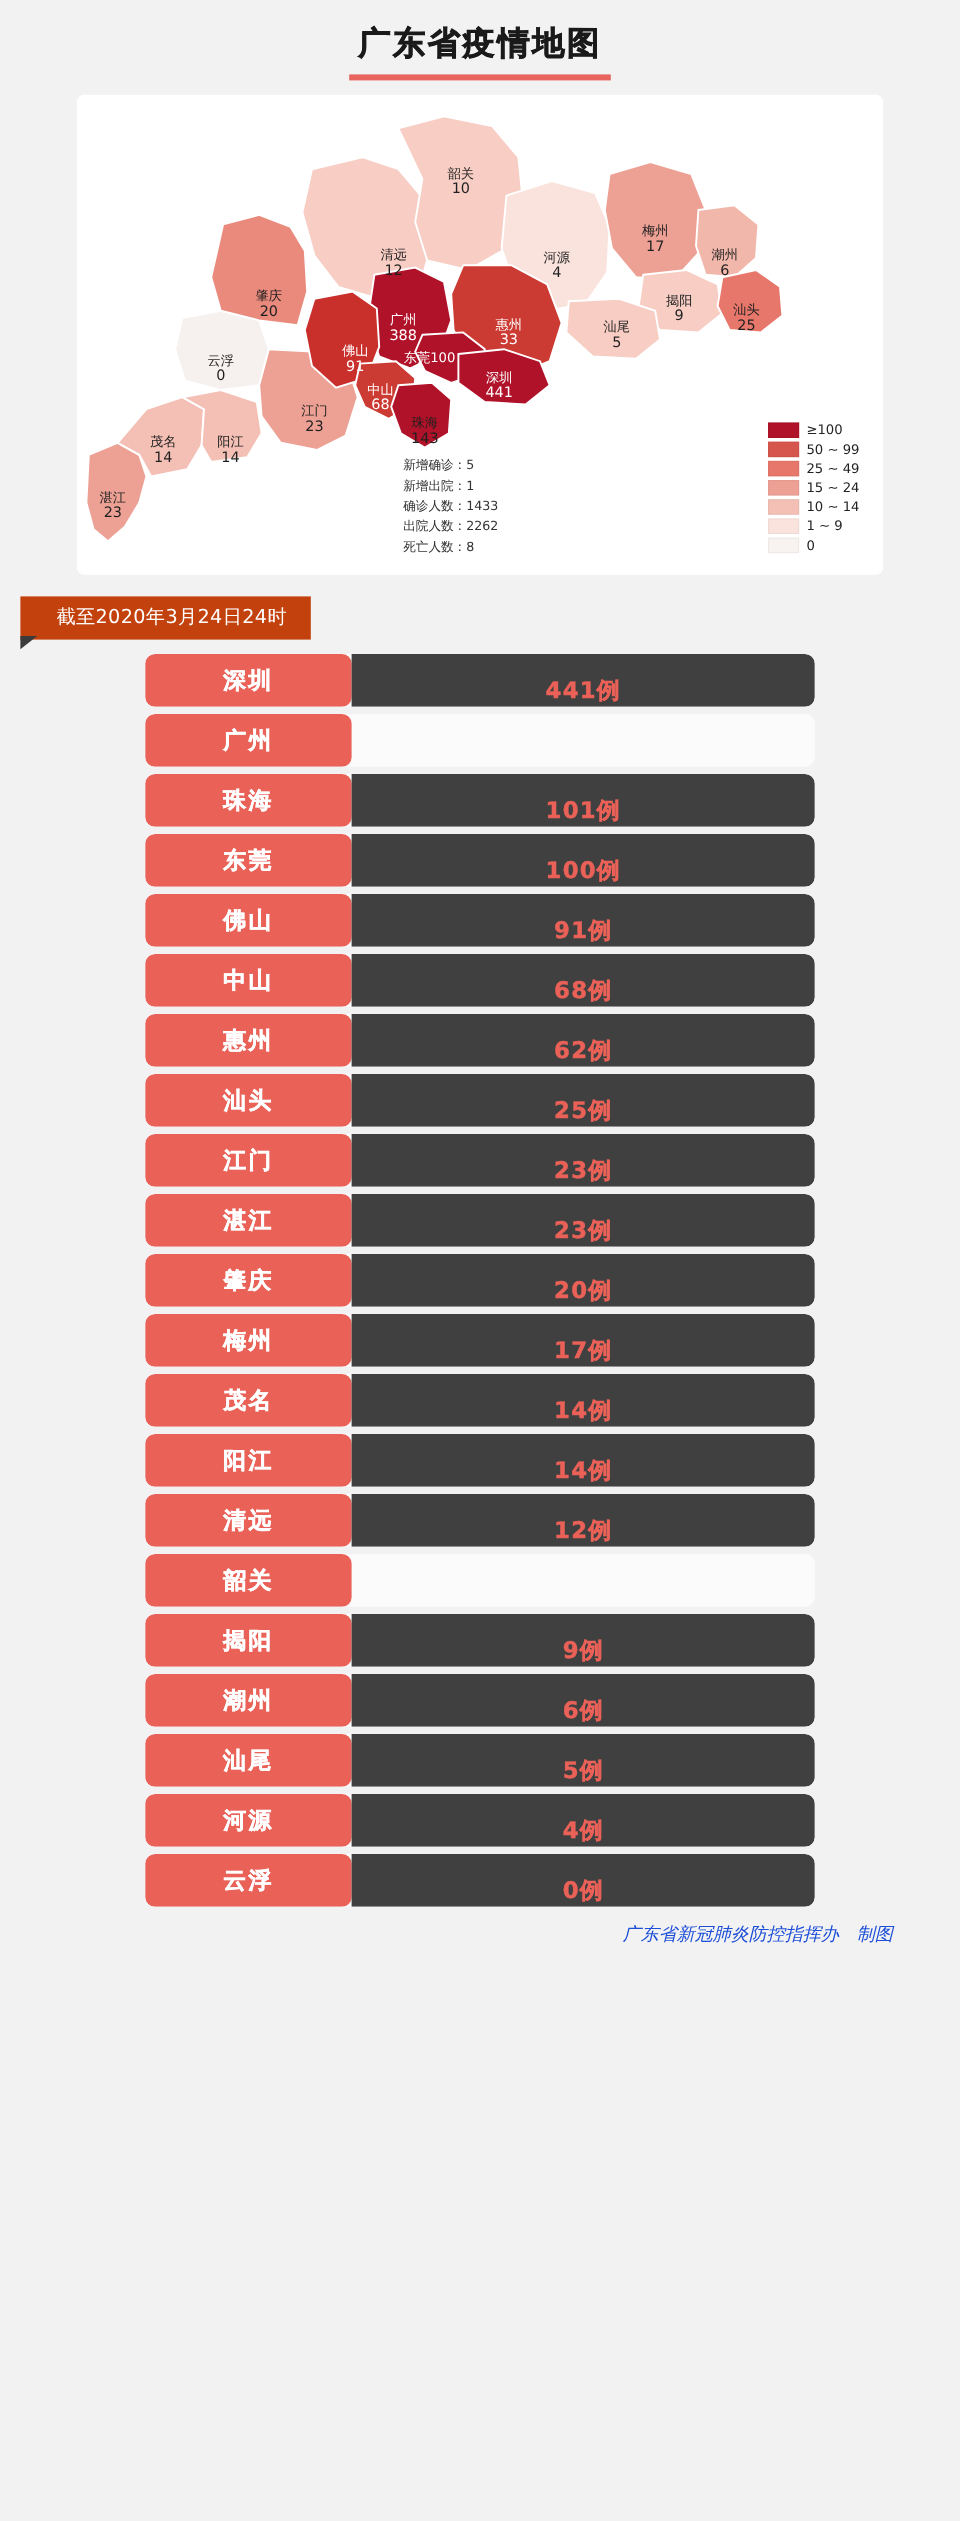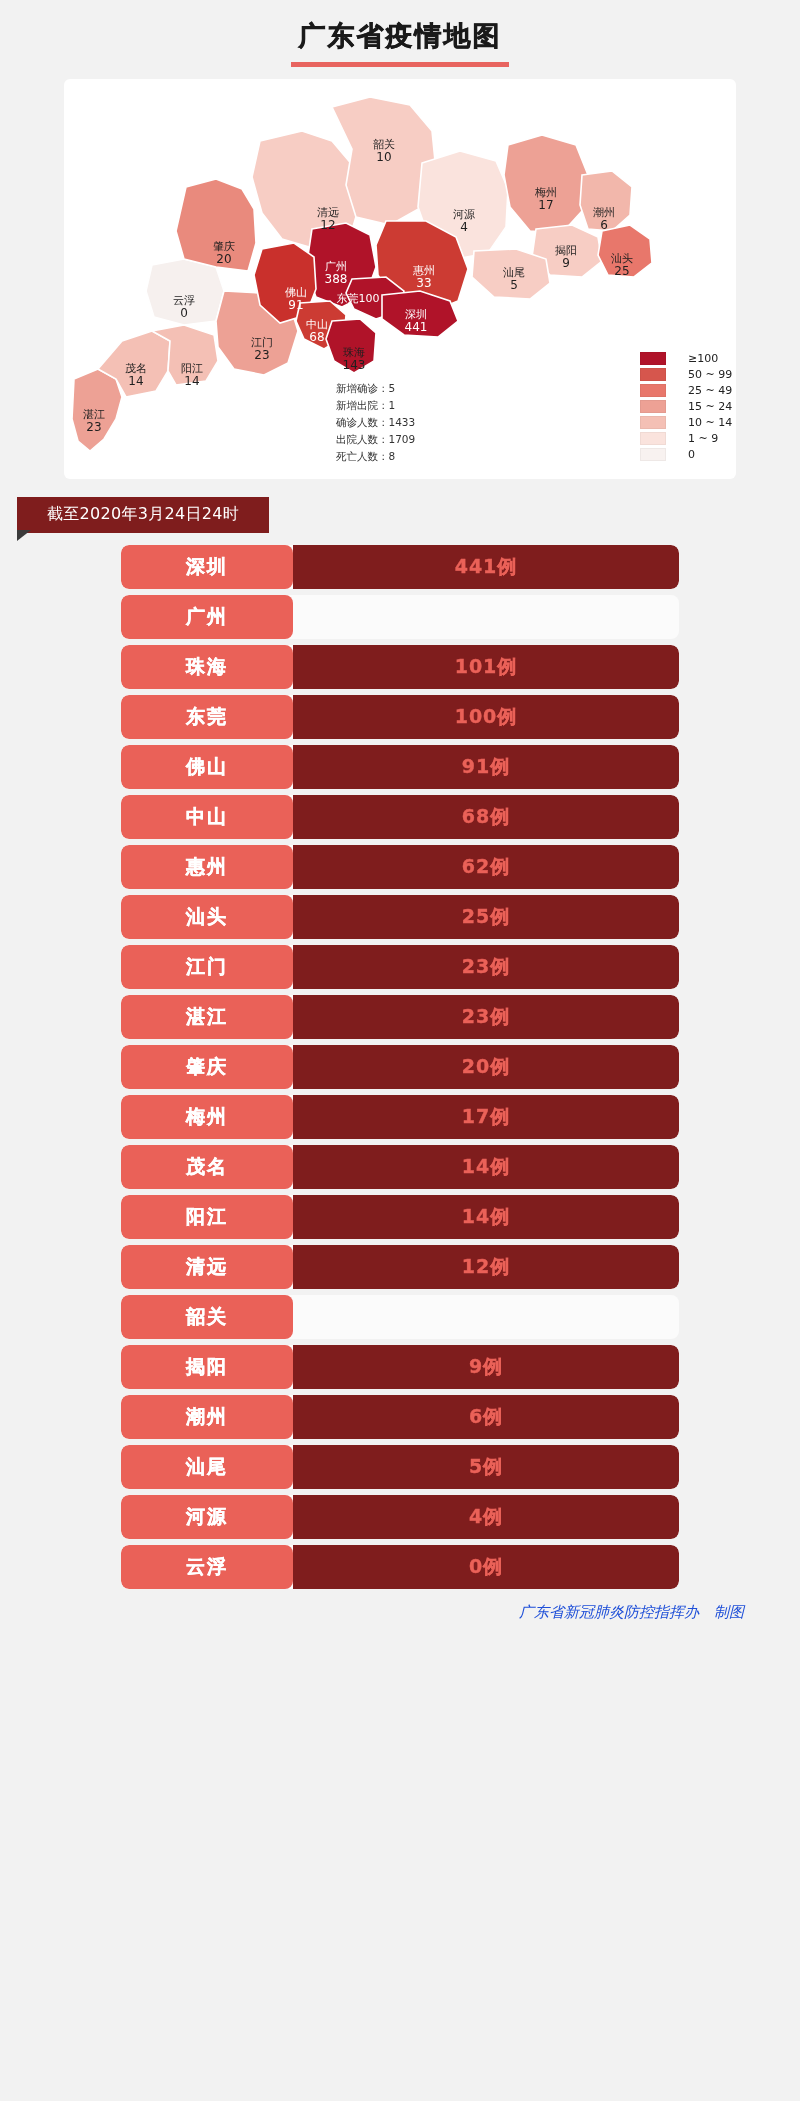--- a/index.html
+++ b/index.html
@@ -67,41 +67,41 @@
   }
   .legend-row {
     display: flex; align-items: center;
     height: 15px; margin-bottom: 1px;
   }
   .legend-sw {
     width: 26px; height: 13px; flex: 0 0 26px;
     border: 1px solid rgba(0,0,0,0.04);
   }
   .legend-lbl {
-    font-size: 11px; color: #222; margin-left: 22px;
+    font-size: 11px; color: #222; margin-left: 6px;
     font-family: "DejaVu Sans", sans-serif; white-space: nowrap;
   }
 
   
   .stats {
     position: absolute; left: 272px; bottom: 14px;
     font-size: 10.5px; line-height: 1.62; color: #333;
     font-family: "DejaVu Sans", sans-serif;
   }
   .stats div { white-space: nowrap; }
 
   
   .date-banner-wrap {
     position: relative; margin-top: 18px; height: 42px;
   }
   .date-banner {
     position: absolute; left: -36px; top: 0;
-    background: #7f1d1d; color: #fff;
+    background: #c2410c; color: #fff;
     font-size: 16px;
-    padding: 7px 30px 8px 30px;
+    padding: 7px 20px 8px 30px;
     font-family: "DejaVu Sans", sans-serif;
     letter-spacing: 0.3px;
   }
   .date-notch {
     position: absolute; left: -36px; top: 33px;
     width: 0; height: 0;
     border-left: 14px solid #3b3b3b;
     border-bottom: 11px solid transparent;
   }
 
@@ -119,22 +119,22 @@
     border-radius: 8px;
   }
   .row-city span {
     color: #ffffff; font-size: 19px; font-weight: bold;
     letter-spacing: 2px;
     font-family: "DejaVu Sans", sans-serif;
     -webkit-text-stroke: 0.4px #ffffff;
   }
   .row-val {
     flex: 1 1 auto;
-    background: #7f1d1d;
-    display: flex; align-items: center; justify-content: center;
+    background: #404040;
+    display: flex; align-items: flex-end; justify-content: center;
     border-radius: 0 8px 8px 0;
   }
   .row-val span {
     color: #ea6158; font-size: 19px; font-weight: bold;
     letter-spacing: 1px;
     font-family: "DejaVu Sans", sans-serif;
     -webkit-text-stroke: 0.4px #ea6158;
   }
 
   
@@ -225,21 +225,21 @@
         <div class="maplabel" style="left: 198px; top: 258px;"><span class="nm">江门</span><span class="num">23</span></div>
         <div class="maplabel" style="left: 128px; top: 284px;"><span class="nm">阳江</span><span class="num">14</span></div>
         <div class="maplabel" style="left: 72px; top: 284px;"><span class="nm">茂名</span><span class="num">14</span></div>
         <div class="maplabel" style="left: 30px; top: 330px;"><span class="nm">湛江</span><span class="num">23</span></div>
       </div>
 
     <div class="stats" id="stats-block">
         <div>新增确诊：5</div>
         <div>新增出院：1</div>
         <div>确诊人数：1433</div>
-        <div>出院人数：1709</div>
+        <div>出院人数：2262</div>
         <div>死亡人数：8</div>
       </div>
 
     <div class="legend" id="legend-block">
         <div class="legend-row">
           <div class="legend-sw" style="background: rgb(176, 19, 41);"></div>
           <div class="legend-lbl">≥100</div>
         </div>
         <div class="legend-row">
           <div class="legend-sw" style="background: rgb(214, 86, 77);"></div>

